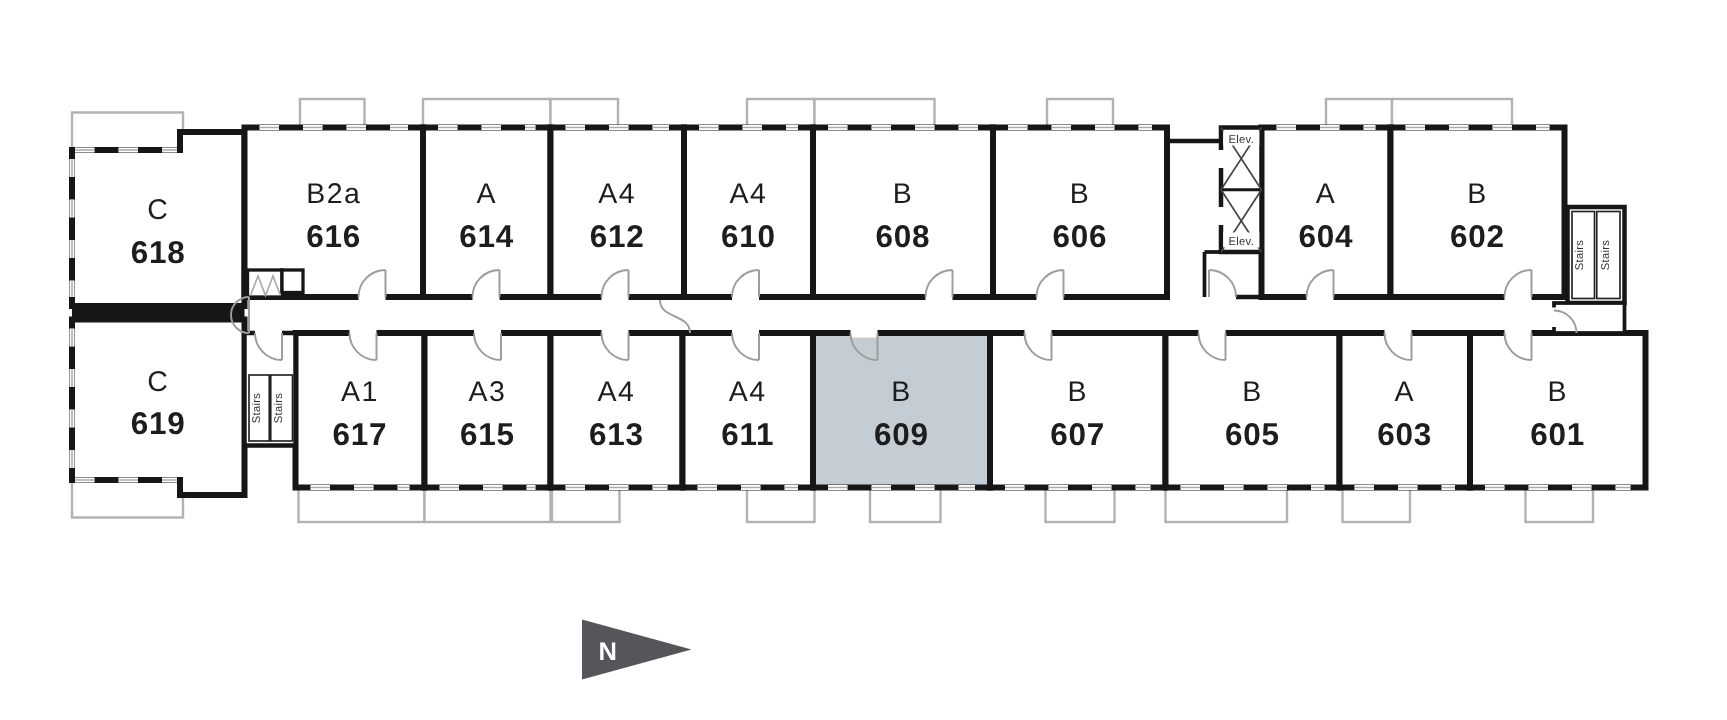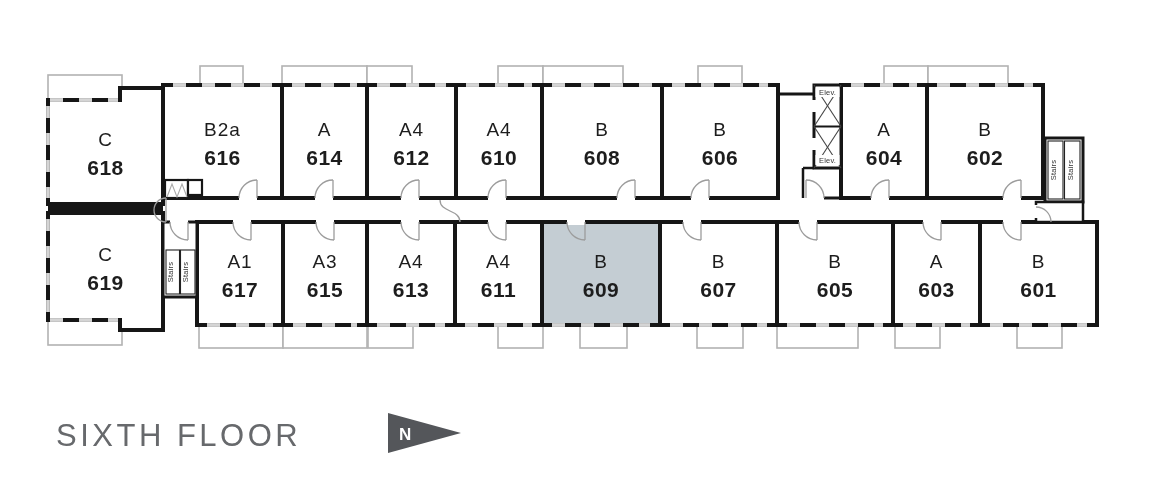--- a/index.html
+++ b/index.html
@@ -282,18 +282,17 @@
         <text x="718.5" y="267.5" text-anchor="middle" class="utype" data-interactable="false">B</text>
         <text x="718.5" y="296.5" text-anchor="middle" class="unum" data-interactable="false">607</text>
         <text x="835" y="267.5" text-anchor="middle" class="utype" data-interactable="false">B</text>
         <text x="835" y="296.5" text-anchor="middle" class="unum" data-interactable="false">605</text>
         <text x="936.5" y="267.5" text-anchor="middle" class="utype" data-interactable="false">A</text>
         <text x="936.5" y="296.5" text-anchor="middle" class="unum" data-interactable="false">603</text>
         <text x="1038.5" y="267.5" text-anchor="middle" class="utype" data-interactable="false">B</text>
         <text x="1038.5" y="296.5" text-anchor="middle" class="unum" data-interactable="false">601</text>
       </g>
     </svg>
-  <div class="title" data-interactable="false" style="color: rgb(103, 105, 108);">SIXTH FLOOR</div>
   <svg class="north" viewBox="0 0 76 46" data-interactable="false">
     <polygon points="2,3 75,23 2,43" data-interactable="false" fill="#54565a"></polygon>
     <text x="13" y="30" data-interactable="false">N</text>
   </svg>
 </div>
 
 </body></html>

